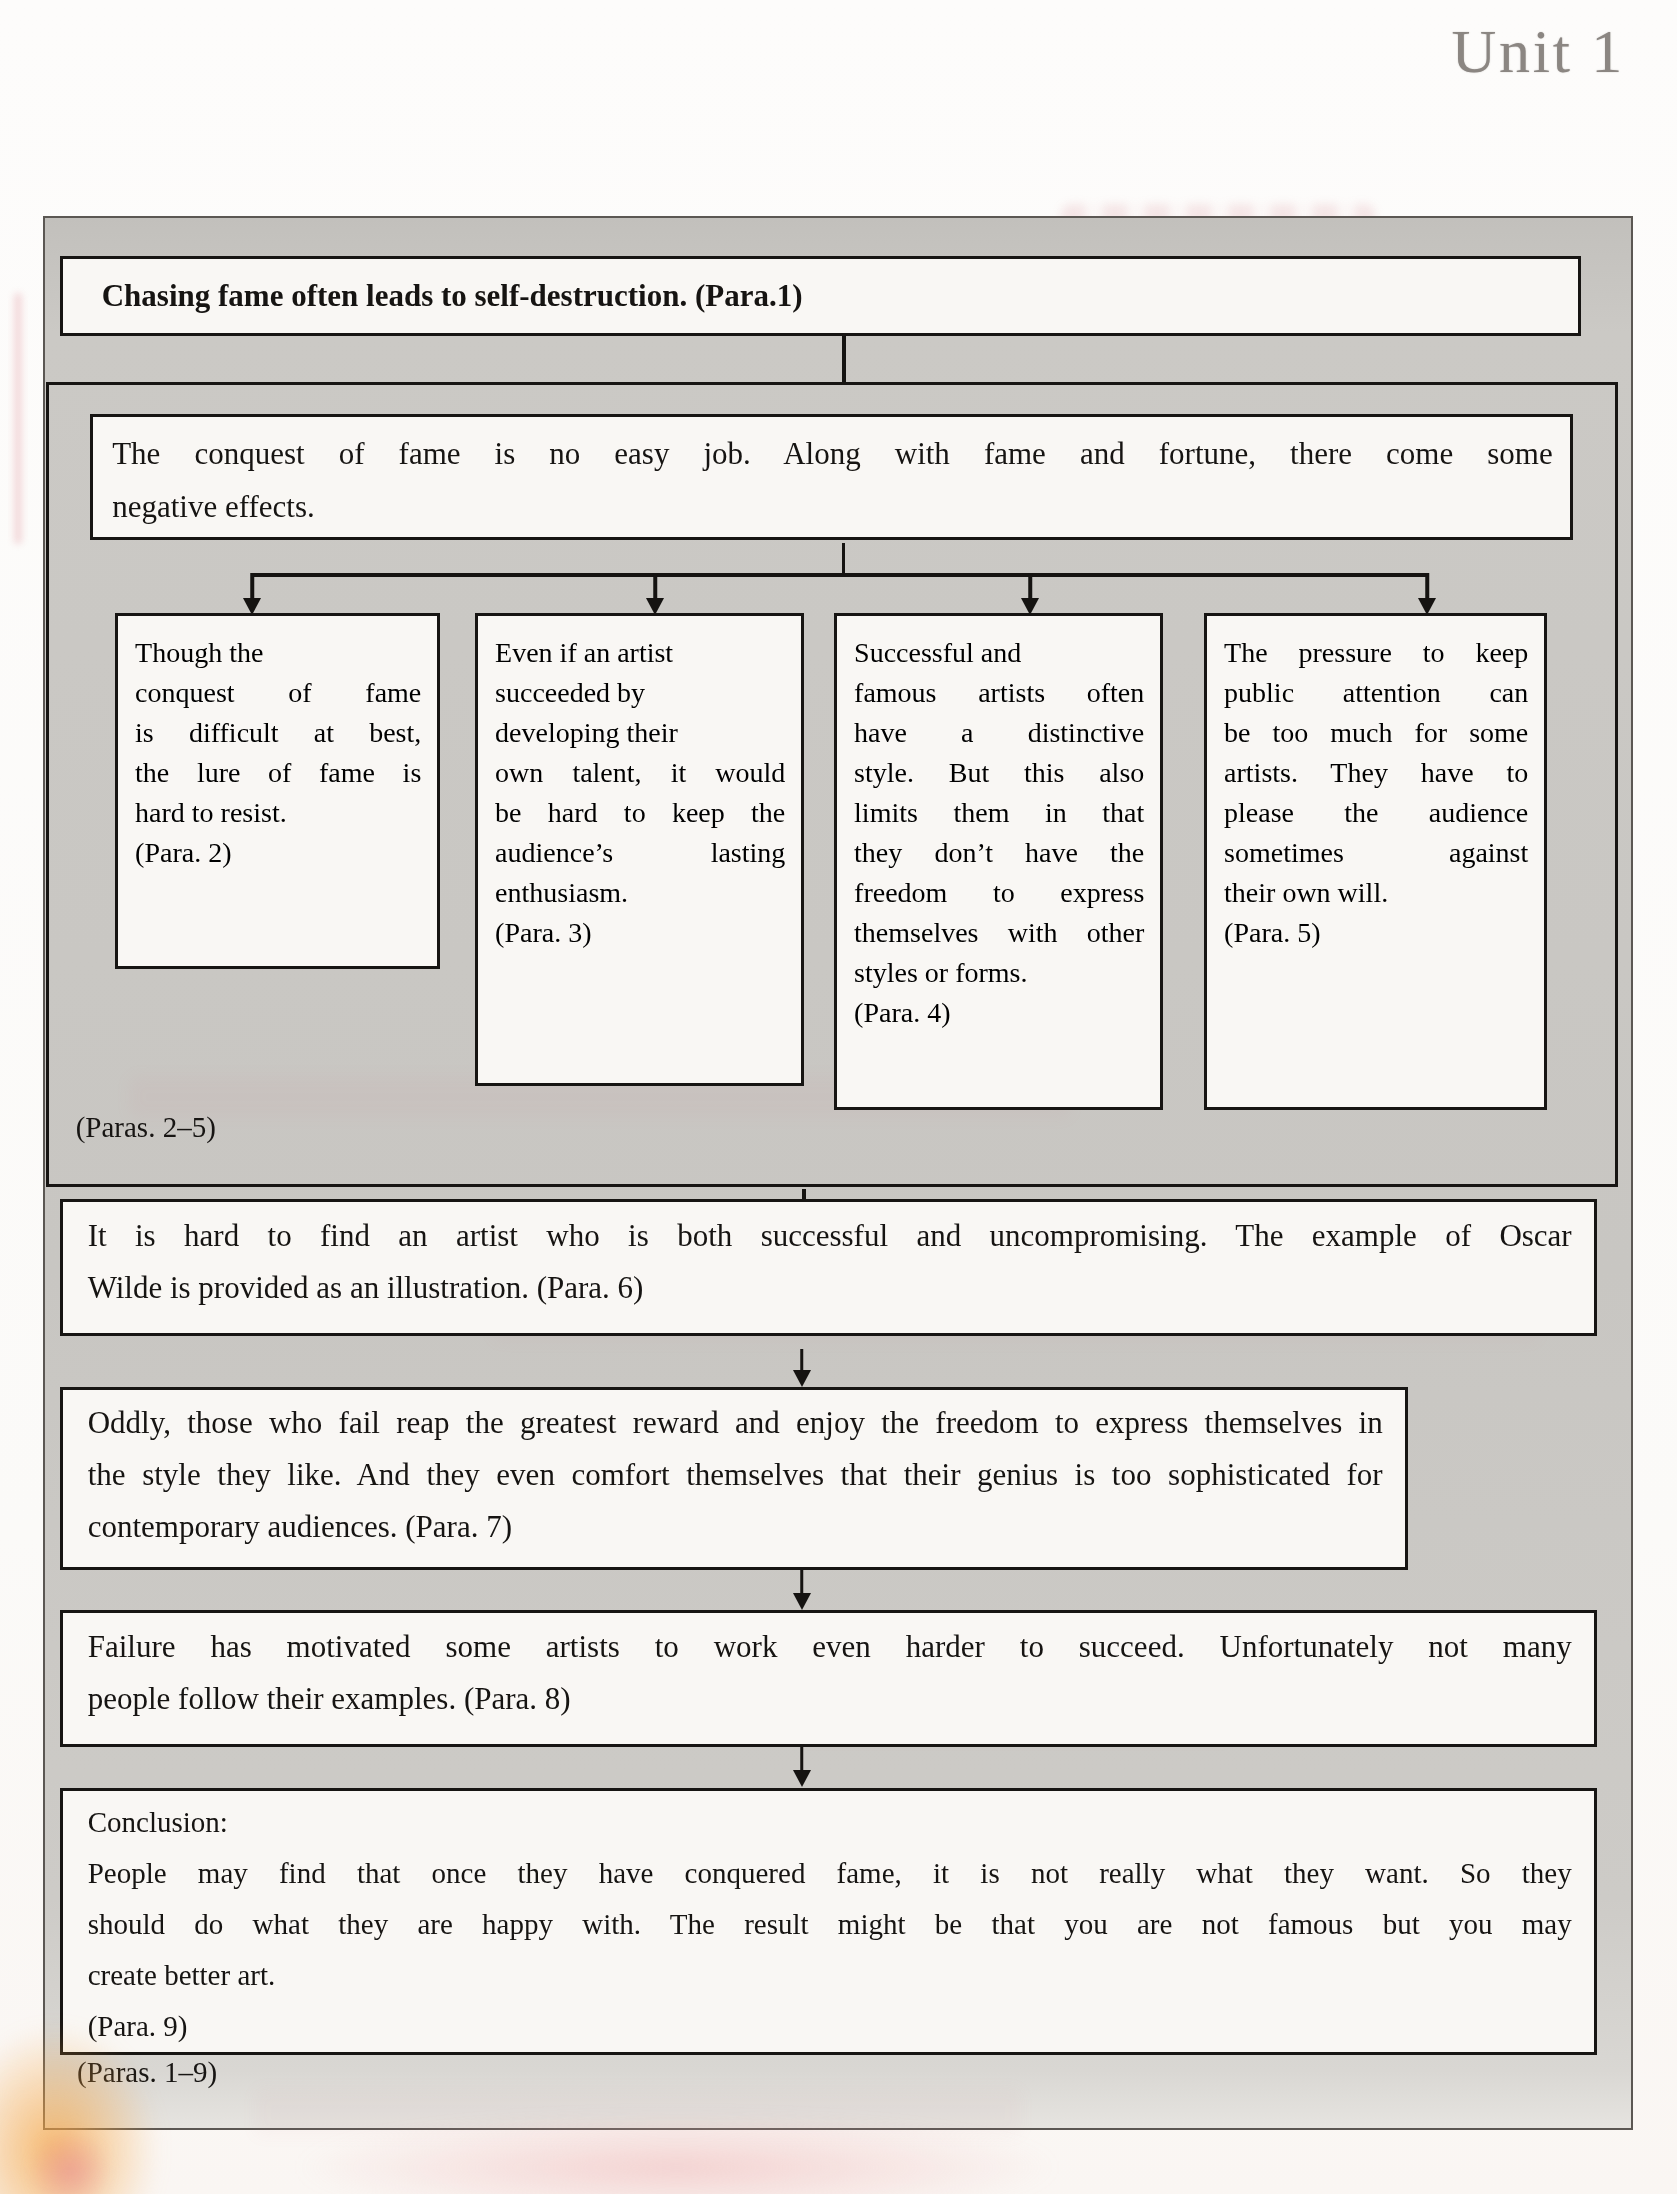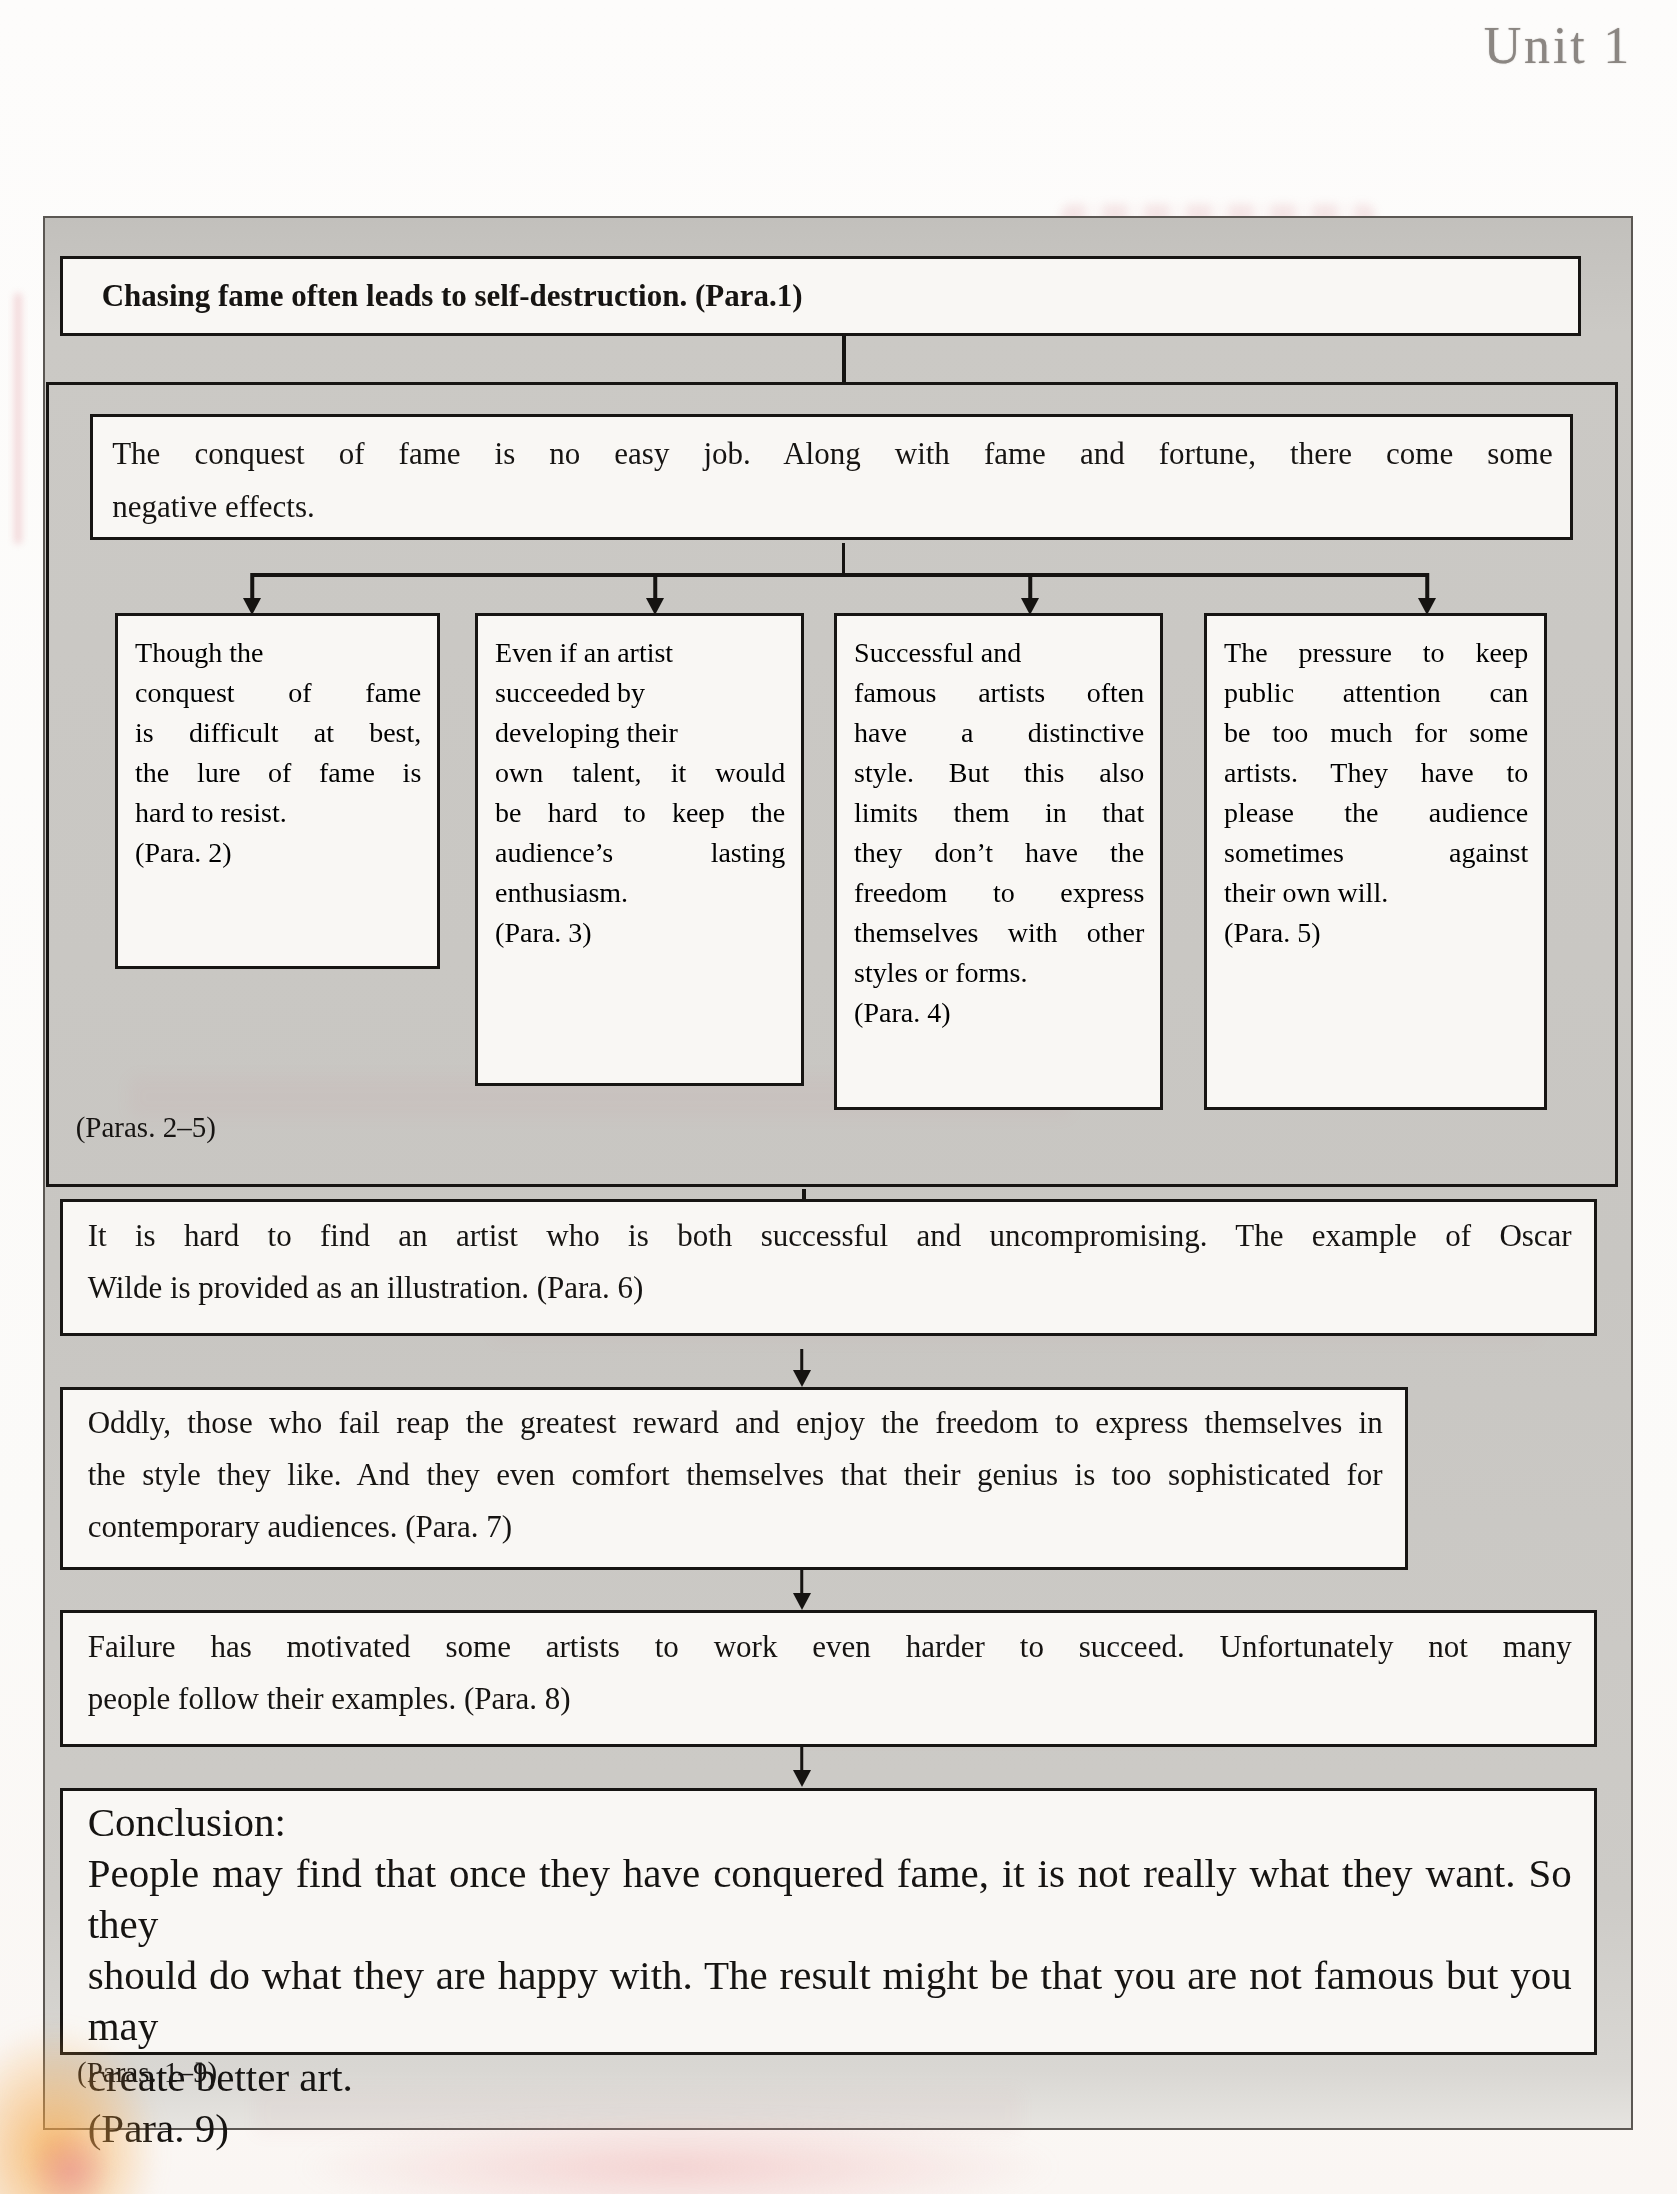--- a/index.html
+++ b/index.html
@@ -8,22 +8,22 @@
     width:1678px; height:2194px;
     font-family:"Liberation Serif","DejaVu Serif",serif;
     background:#ffffff;
   }
   .page {
     position:relative; width:1678px; height:2194px; overflow:hidden;
     background:linear-gradient(180deg,#fdfcfb 0%, #fbfaf8 70%, #faf6f3 100%);
   }
   
   .unit-header {
-    position:absolute; top:12.6px; right:46px;
-    font-size:52px; line-height:1.25; letter-spacing:2.8px;
+    position:absolute; top:12.6px; right:53px;
+    font-size:62px; line-height:1.25; letter-spacing:2.8px;
     color:#8b8682; text-shadow:0 0 1.4px rgba(120,115,110,.45);
   }
   .bleed, .smudge, .glow { position:absolute; pointer-events:none; }
   .bleed-header {
     left:1061px; top:204px; width:314px; height:91px; border-radius:9.8px;
     background:repeating-linear-gradient(90deg, rgba(205,120,130,.30) 0 24px, rgba(205,120,130,.06) 24px 42px);
     filter:blur(4.9px); opacity:.55;
   }
   .edge-pink {
     left:14px; top:293px; width:8.4px; height:251px;
@@ -53,21 +53,21 @@
   .box1 { left:14.7px; top:38px; width:1521px; height:80px; display:flex; align-items:center;font-weight:bold; }
   .box1 .btext { padding:0 28px 0 39px; font-size:31px; line-height:1.2; }
   .box2 { left:41px; top:29px; width:1483px; height:126px; }
   .box2 .btext { padding:9.8px 17px 0 19.5px; font-size:31px; line-height:53px; }
   .box6 { left:14.7px; top:981px; width:1537px; height:137px; }
   .box7 { left:14.7px; top:1169px; width:1348px; height:183px; }
   .box8 { left:14.7px; top:1392px; width:1537px; height:137px; }
   .box9 { left:14.7px; top:1570px; width:1537px; height:267px; }
   .box6 .btext, .box8 .btext { padding:8.4px 22px 0 25px; font-size:31px; line-height:52px; }
   .box7 .btext { padding:7px 22px 0 25px; font-size:31px; line-height:52px; }
-  .box9 .btext { padding:5.6px 22px 0 25px; font-size:41px; line-height:51px;border-radius:10px; }
+  .box9 .btext { padding:5.6px 22px 0 25px; font-size:29px; line-height:51px;border-radius:10px; }
   
   .container25 { left:0.7px; top:164px; width:1572px; height:805px; }
   .col { position:absolute; box-sizing:border-box; background:#f9f7f4; border:3.5px solid #171513; }
   .col .btext { padding:17px 15.4px 0 17.4px; font-size:28px; line-height:40px; }
   .col1 { left:66px;  top:228px; width:325px; height:356px; }
   .col2 { left:426px; top:228px; width:329px; height:473px; }
   .col3 { left:785px; top:228px; width:329px; height:497px; }
   .col4 { left:1155px; top:228px; width:343px; height:497px; }
   
   .flabel { position:absolute; font-size:29px; color:#171513; }

